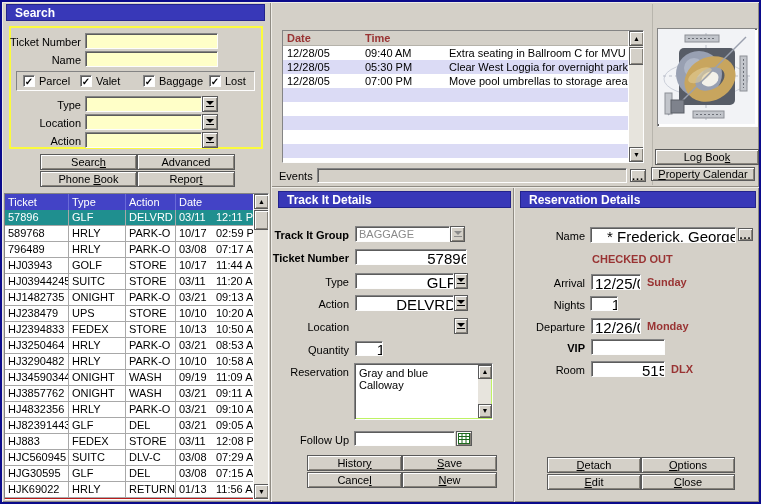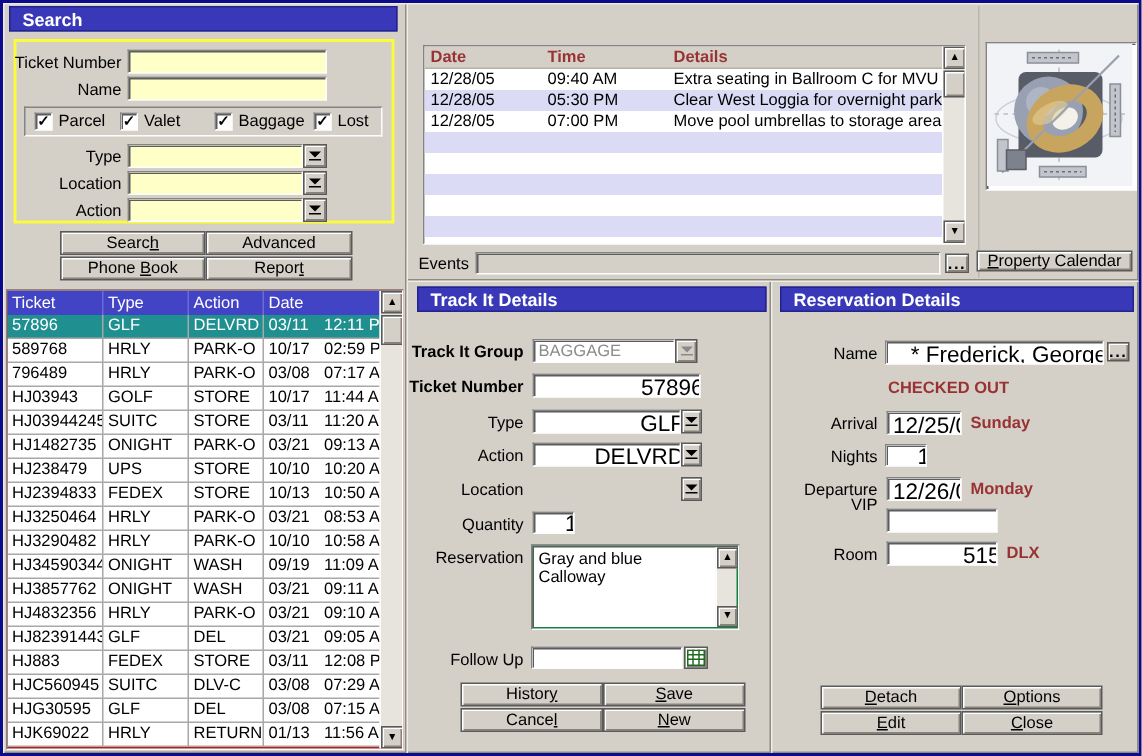--- a/index.html
+++ b/index.html
@@ -58,21 +58,21 @@
   .lb-row.alt{background:#dbdbf5;}
   .c.w-ldate{width:78px;}.c.w-ltime{width:84px;}.c.w-ldet{flex:1;}
   .maroon{color:#993333;font-weight:bold;}
   .clock{position:absolute;font-size:16px;font-weight:bold;text-align:center;letter-spacing:0.5px;}
   .imgframe{position:absolute;background:#fff;border:1px solid;border-color:#848484 #fdfdfd #fdfdfd #848484;
     box-shadow:inset 1px 1px 0 #5c5c5c;}
   .ellip-btn{font-weight:bold;letter-spacing:1px;line-height:8px;}
   textarea.descbox{position:absolute;resize:none;background:#fff;border:none;outline:none;
     font-family:"Liberation Sans",sans-serif;font-size:11px;padding:2px 3px;overflow:hidden;}
   .descwrap{position:absolute;border:1px solid;border-color:#848484 #fdfdfd #fdfdfd #848484;
-    box-shadow:inset 1px 1px 0 #5c5c5c;background:#15803d;}
+    box-shadow:inset 1px 1px 0 #5c5c5c;background:#bef264;}
   input.bare{position:absolute;border:none;outline:none;background:transparent;
     font-family:"Liberation Sans",sans-serif;font-size:15px;padding:0;margin:0;width:100%;height:100%;text-align:right;}
   .num{text-align:right;}
   .divider{position:absolute;background:#b8b5ad;}
 </style>
 </head>
 <body>
 
 <div class="window">
 
@@ -274,21 +274,20 @@
       </div>
     </div>
   </div>
 
   <div class="panel" style="left:269px;top:0;width:488px;height:185px;">
 
     <div class="lb-table" style="left:11px;top:28px;width:362px;height:133px;">
       <div class="lb-head">
         <div class="c w-ldate">Date</div>
         <div class="c w-ltime">Time</div>
-        <div class="c w-ldet">Details</div>
       </div>
       <div id="logbook-rows" style="width:345px;">
           <div class="lb-row">
             <div class="c w-ldate">12/28/05</div>
             <div class="c w-ltime">09:40 AM</div>
             <div class="c w-ldet">Extra seating in Ballroom C for MVU meeting</div>
           </div>
           <div class="lb-row alt">
             <div class="c w-ldate">12/28/05</div>
             <div class="c w-ltime">05:30 PM</div>
@@ -360,20 +359,23 @@
         <rect x="27" y="6" width="34" height="7" fill="#c2c5cb" stroke="#8c8f96"></rect>
         <rect x="82" y="27" width="7" height="35" fill="#c2c5cb" stroke="#8c8f96"></rect>
         <rect x="35" y="82" width="31" height="7" fill="#c2c5cb" stroke="#8c8f96"></rect>
         <rect x="7" y="64" width="7" height="21" fill="#c2c5cb" stroke="#8c8f96"></rect>
         <rect x="13" y="71" width="13" height="13" fill="#7e828c" stroke="#5a5e66"></rect>
         <line x1="30" y1="9.5" x2="58" y2="9.5" stroke="#6a6e76" stroke-width="1" stroke-dasharray="2,2"></line>
         <line x1="85.5" y1="30" x2="85.5" y2="59" stroke="#6a6e76" stroke-width="1" stroke-dasharray="2,2"></line>
         <line x1="38" y1="85.5" x2="63" y2="85.5" stroke="#6a6e76" stroke-width="1" stroke-dasharray="2,2"></line>
       </svg>
     </div>
+    <div class="btn" style="left:384px;top:147px;width:104px;height:16px;">
+        <span><span>Log Boo</span><span class="mn">k</span><span></span></span>
+      </div>
     <div class="btn" style="left:380px;top:165px;width:104px;height:14px;">
         <span><span class="mn">P</span><span>roperty Calendar</span></span>
       </div>
   </div>
 
   <div class="panel" style="left:269px;top:185px;width:243px;height:315px;">
     <div class="titlebar" style="left:7px;top:4px;width:233px;"><span>Track It Details</span></div>
 
     <div class="lbl boldlbl" style="left:0;top:41px;width:78px;">Track It Group</div>
     <div class="field" style="left:84px;top:39px;width:95px;height:16px;color:#8a8a8a;">BAGGAGE</div>
@@ -476,21 +478,21 @@
     <div class="field" style="left:76px;top:109px;width:28px;height:15px;">
         <input class="bare num" value="1" style="">
       </div>
 
     <div class="lbl" style="left:0;top:133px;width:71px;">Departure</div>
     <div class="field" style="left:77px;top:131px;width:50px;height:16px;">
         <input class="bare" value="12/26/05" style="">
       </div>
     <div class="maroon" style="position:absolute;left:133px;top:133px;">Monday</div>
 
-    <div class="lbl" style="left:0;top:143px;width:71px;">VIP</div>
+    <div class="lbl" style="left:0;top:154px;width:71px;font-weight:bold;">VIP</div>
     <div class="field" style="left:77px;top:152px;width:74px;height:16px;">
         <input class="bare" value="" style="">
       </div>
 
     <div class="lbl" style="left:0;top:176px;width:71px;">Room</div>
     <div class="field" style="left:77px;top:174px;width:74px;height:16px;">
         <input class="bare" value="515" style="">
       </div>
     <div class="maroon" style="position:absolute;left:157px;top:176px;">DLX</div>
 

